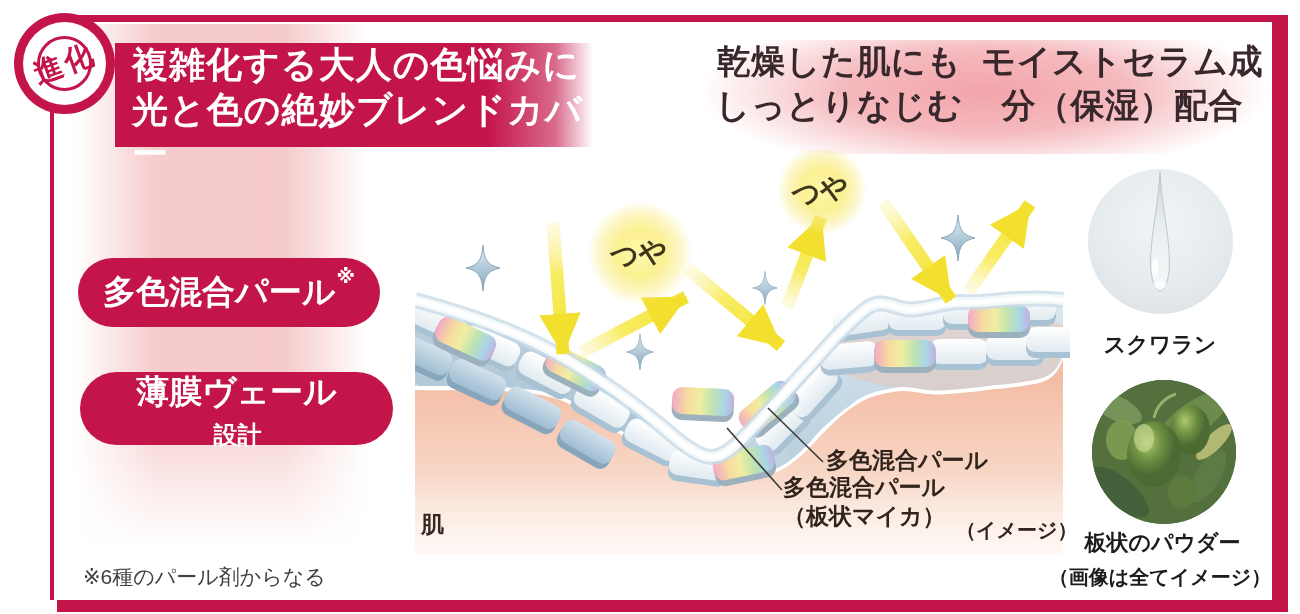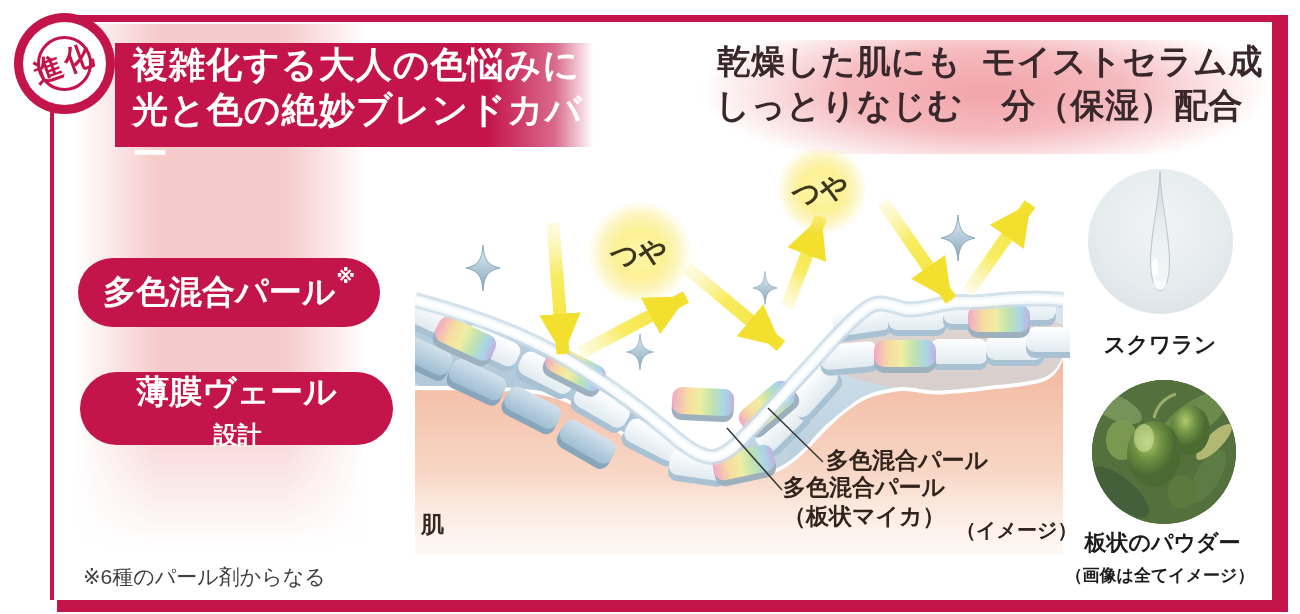--- a/index.html
+++ b/index.html
@@ -47,21 +47,21 @@
   .callout-powder{left:783px;top:473px;}
   .image-note{left:938px;top:517px;font-size:20px;color:#30241C;font-weight:700;margin-left:18px;}
   
   .ing-circle{border-radius:50%;overflow:hidden;}
   .circle-squalane{left:1088px;top:169px;width:145px;height:145px;
     background:radial-gradient(circle at 50% 38%, #f1f4f5 0%, #e6ebee 55%, #d5dde2 100%);}
   .circle-jojoba{left:1092px;top:380px;width:144px;height:144px;background:#53703d;}
   .ing-label{font-size:22px;color:#1c1c1c;text-align:center;font-weight:700;}
   .label-squalane{left:1080px;top:330px;width:160px;}
   .label-jojoba{left:1075px;top:528px;width:175px;}
-  .all-images-note{left:1045px;top:564px;width:230px;font-size:17px;color:#1c1c1c;text-align:center;font-weight:700;}
+  .all-images-note{left:1045px;top:564px;width:230px;font-size:20px;color:#1c1c1c;text-align:center;font-weight:700;}
   
   .footnote{left:83px;top:563px;font-size:21px;color:#404040;}
   
   .tw .ts{fill:#A9C2D3;} .tw .tt{fill:url(#tgW);}
   .tb .ts{fill:#87A6BC;} .tb .tt{fill:url(#tgB);}
   .tr .ts{fill:#9DB0BE;} .tr .tt{fill:url(#tgR);}
   .gloss-text{font-weight:700;font-size:28px;fill:#3E361C;}
 </style>
 </head>
 <body>

